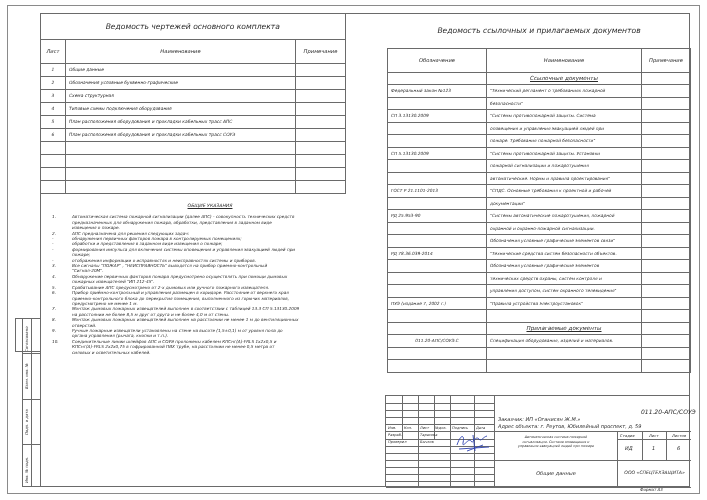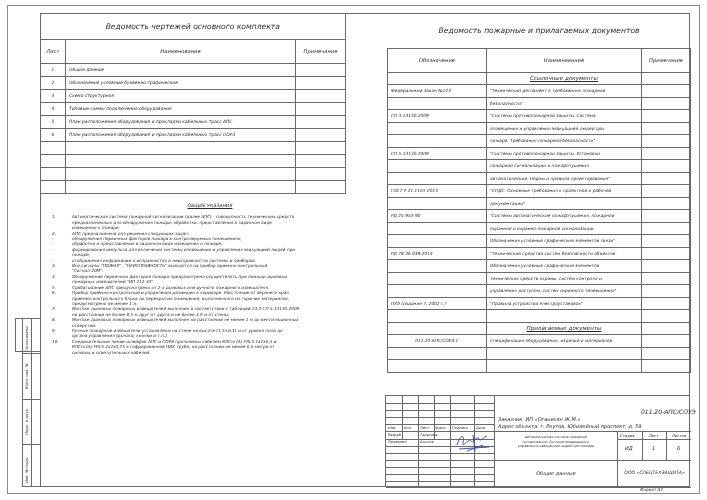--- a/index.html
+++ b/index.html
@@ -201,21 +201,21 @@
 <div class="abs" style="left:15px;top:318px;width:25px;height:34px;border:1px solid #6a6a6a;border-right:none;"></div>
 
 <table class="abs rtable">
   <colgroup>
       <col style="width:99px">
       <col style="width:155px">
       <col style="width:49px">
     </colgroup>
   <tbody>
       <tr>
-        <td colspan="3" class="rtitle-cell" style="height:35px;text-align:center;font-size:7.6px;">Ведомость пожарные и прилагаемых документов</td>
+        <td colspan="3" class="rtitle-cell" style="height:35px;text-align:center;font-size:7.6px;">Ведомость ссылочных и прилагаемых документов</td>
       </tr>
   <tr class="rhead">
     <td>Обозначение</td>
     <td>Наименование</td>
     <td>Примечание</td>
   </tr>
   <tr>
         <td></td>
         <td class="section-title">Ссылочные документы</td>
         <td></td>

